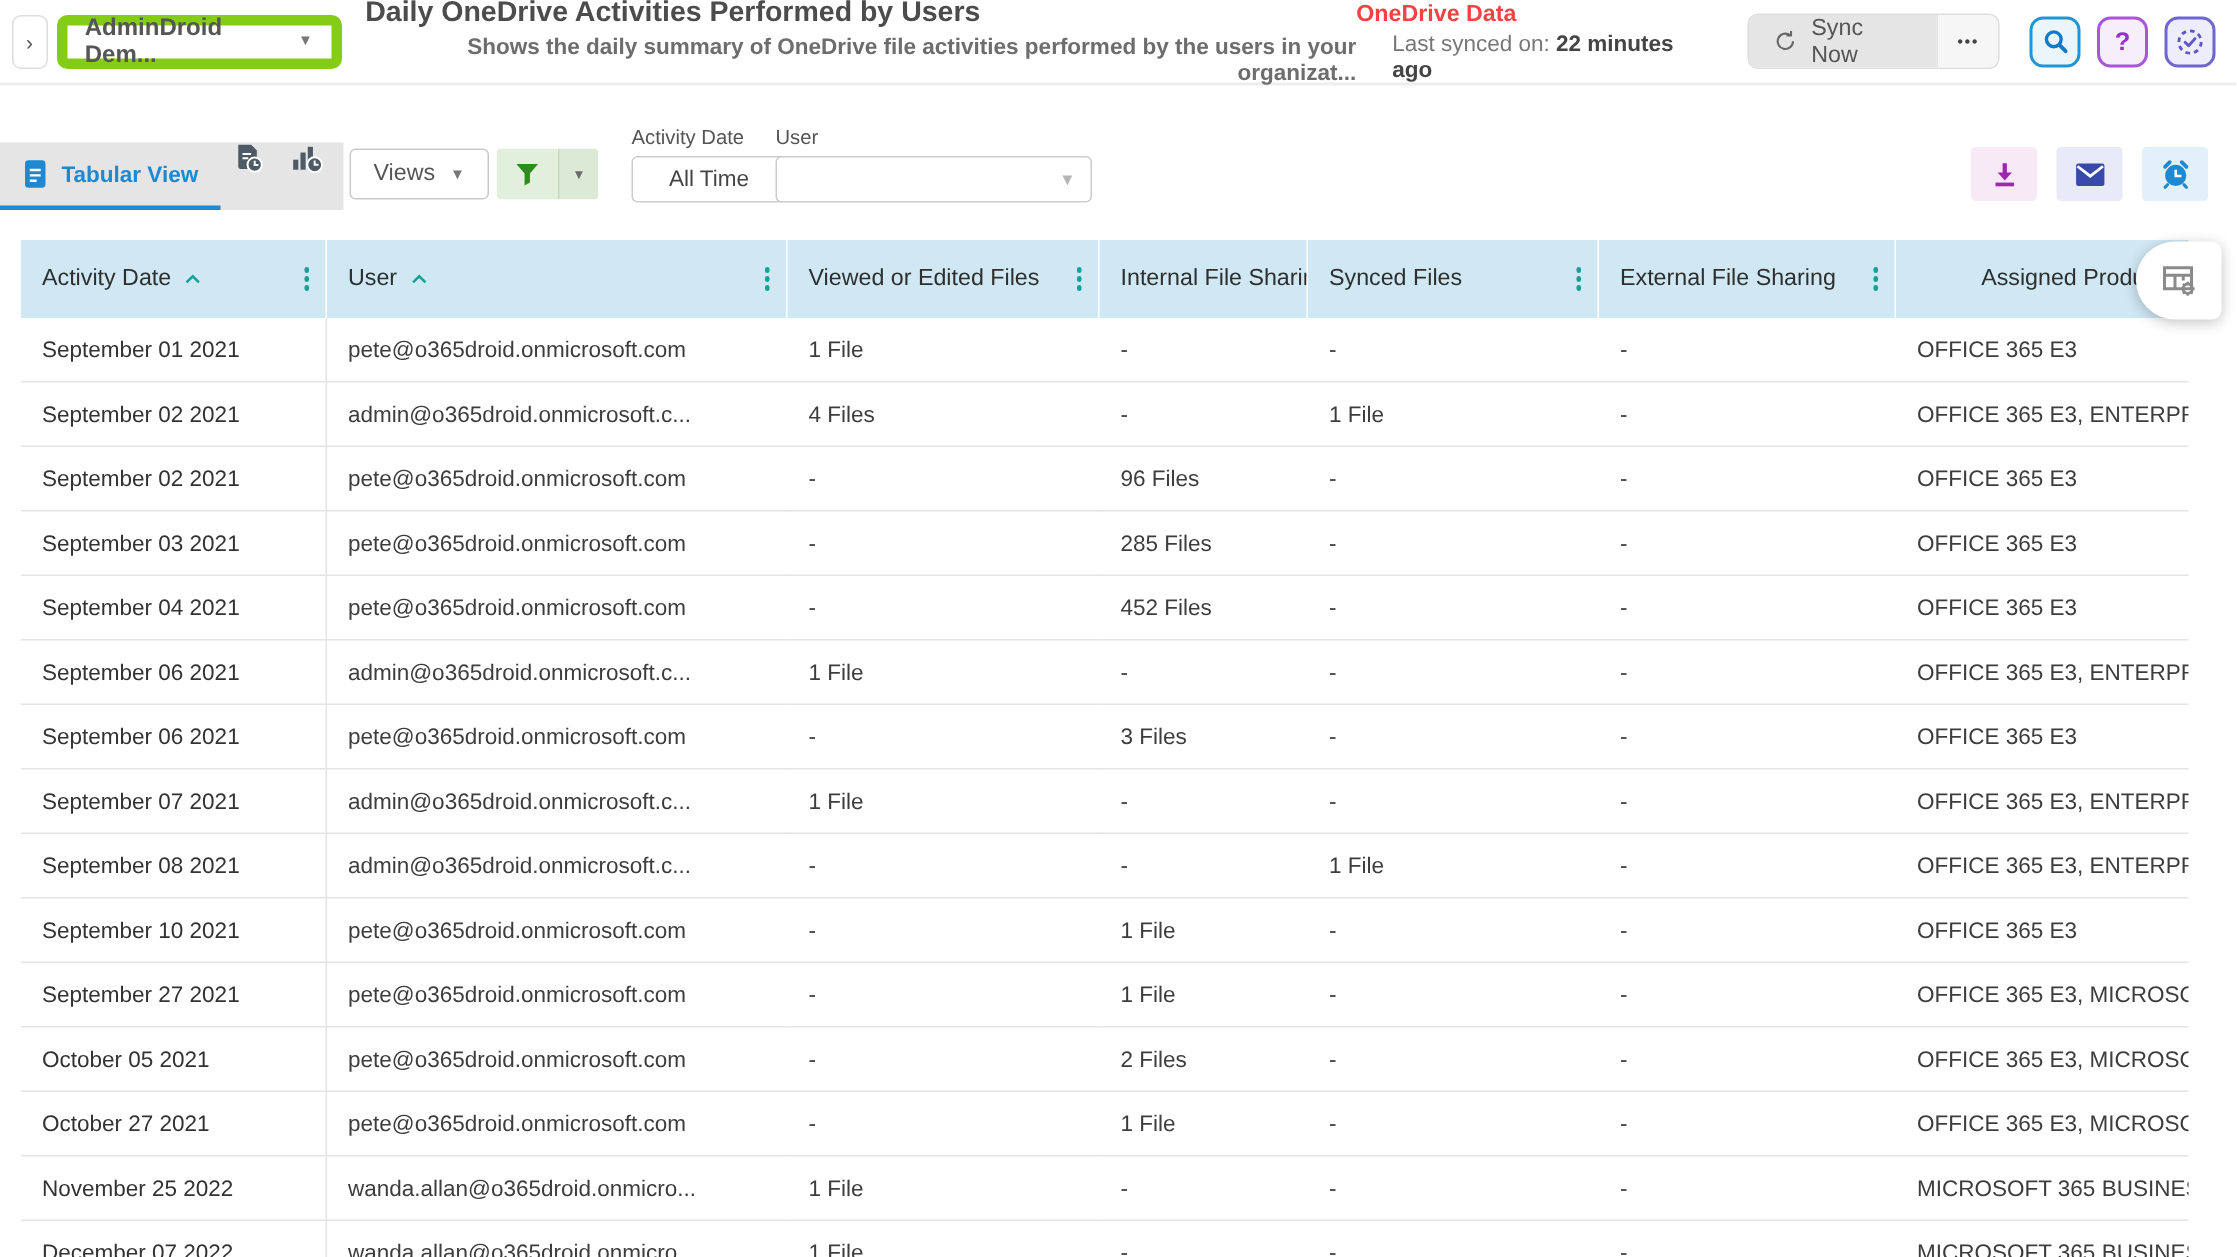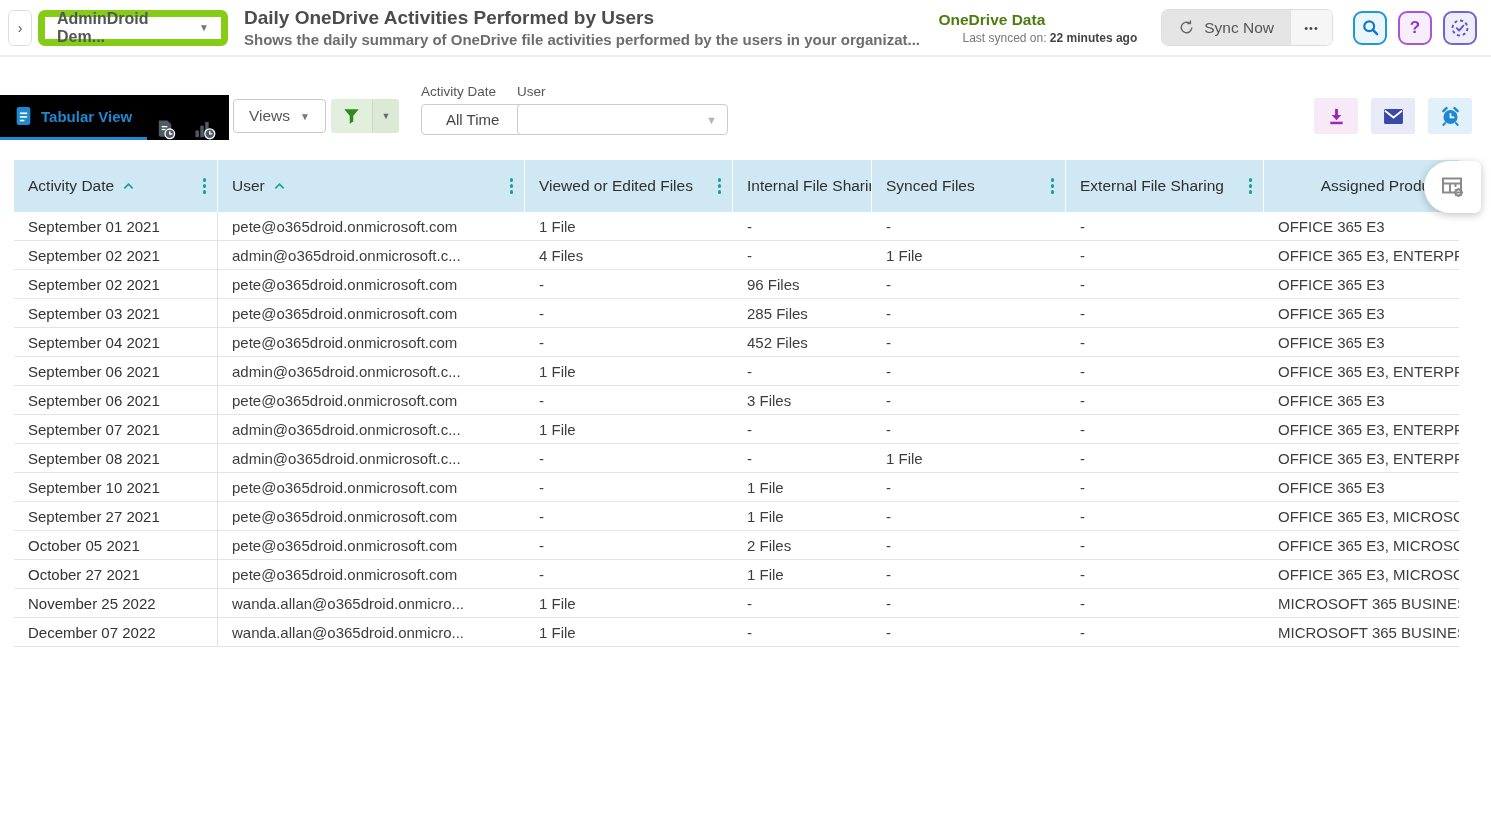--- a/index.html
+++ b/index.html
@@ -20,22 +20,22 @@
   .workspace-btn {
     margin-left:6px; height:36px; border:7px solid #84cc16; border-radius:7px; background:#fff;
     display:flex; align-items:center; gap:10px; padding:0 12px; color:#555;
     font-size:16px; font-weight:600; cursor:pointer; max-width:190px;
   }
   .caret-down { font-size:10px; color:#777; }
   .title-block { margin-left:16px; }
   .page-title { font-size:19px; font-weight:600; color:#4c4c4c; line-height:1.2; }
   .page-subtitle { font-size:15px; font-weight:700; color:#6d6d6d; margin-top:2px;text-align:right; }
   .ds-block { margin-left:auto; }
-  .ds-name { font-size:15.5px; font-weight:700; color:#4d7c0f; }
-  .ds-sync { font-size:12px; color:#777; margin-top:2px;margin-left:24px; }
+  .ds-name { font-size:15.5px; font-weight:700; color:#ef4444; }
+  .ds-sync { font-size:15px; color:#777; margin-top:2px;margin-left:24px; }
   .ds-sync b { color:#444; }
   .sync-group {
     margin-left:24px; height:37px; display:flex; border:1px solid #ddd; border-radius:7px;
     overflow:hidden; background:#fff;
   }
   .sync-btn {
     display:flex; align-items:center; gap:9px; padding:0 16px; font-size:15.5px; color:#555;
     background:#e5e5e5; cursor:pointer;
   }
   .more-btn {
@@ -46,22 +46,22 @@
   .icon-btn {
     width:34px; height:34px; border-radius:9px; display:flex; align-items:center; justify-content:center;
     cursor:pointer; border:2px solid transparent; background:#fff;
   }
   .icon-btn.search { border-color:#2196d3; background:#eaf5fc; color:#1479c8; }
   .icon-btn.help   { border-color:#a855d8; background:#f7eefb; color:#9333c9; font-weight:700; font-size:17px; }
   .icon-btn.timer  { border-color:#6f66cf; background:#eeedfb; color:#5d55c8; }
 
   
   .tabstrip {
-    position:absolute; left:0; top:95px; width:229px; height:45px; background:#000000;
-    display:flex; align-items:flex-end;
+    position:absolute; left:0; top:95px; width:229px; height:45px; background:#e5e5e5;
+    display:flex; align-items:flex-start;
   }
   .tab-active {
     height:45px; display:flex; align-items:center; gap:9px; padding:0 15px;
     border-bottom:3px solid var(--accent-blue,#1e88d2); cursor:pointer;
   }
   .tab-active .tab-label { color:var(--accent-blue,#1e88d2); font-size:15px; font-weight:700; }
   .view-icons { display:flex; gap:18px; margin-left:8px; color:#4e5b66; }
   .view-icons .vicon { cursor:pointer; display:flex; }
   .views-btn {
     position:absolute; left:233px; top:99px; height:34px; border:1px solid #c9c9c9; border-radius:4px;
@@ -97,21 +97,21 @@
   }
   .thead { background:var(--header-bg,#cfe8f3); height:52px; }
   .th {
     display:flex; align-items:center; padding:0 9px 0 14px; border-right:1px solid #fff;
     font-size:15.5px; color:#2f2f2f; overflow:hidden; white-space:nowrap; cursor:pointer;
   }
   .th:last-child { border-right:none;justify-content:flex-end; }
   .sort-caret { margin-left:9px; color:var(--teal,#16a096); display:flex; }
   .kebab { margin-left:auto; display:flex; flex-direction:column; gap:2.5px; padding:4px 2px; cursor:pointer; }
   .kebab i { width:3.5px; height:3.5px; border-radius:50%; background:var(--teal,#16a096); }
-  .tr { height:29px; }
+  .tr { height:43px; }
   .td {
     display:flex; align-items:center; padding-left:14px; font-size:15px; color:#3d3d3d;
     border-bottom:1px solid #e4e4e4; white-space:nowrap; overflow:hidden;
   }
   .td:first-child { border-right:1px solid #e4e4e4; color:#333; }
   .col-chooser {
     position:absolute; left:1424px; top:161px; width:57px; height:52px; background:#fff;
     border-radius:28px 7px 7px 28px; box-shadow:0 2px 9px rgba(0,0,0,.24);
     display:flex; align-items:center; justify-content:center; color:#8a8a8a; cursor:pointer; z-index:5;
   }

